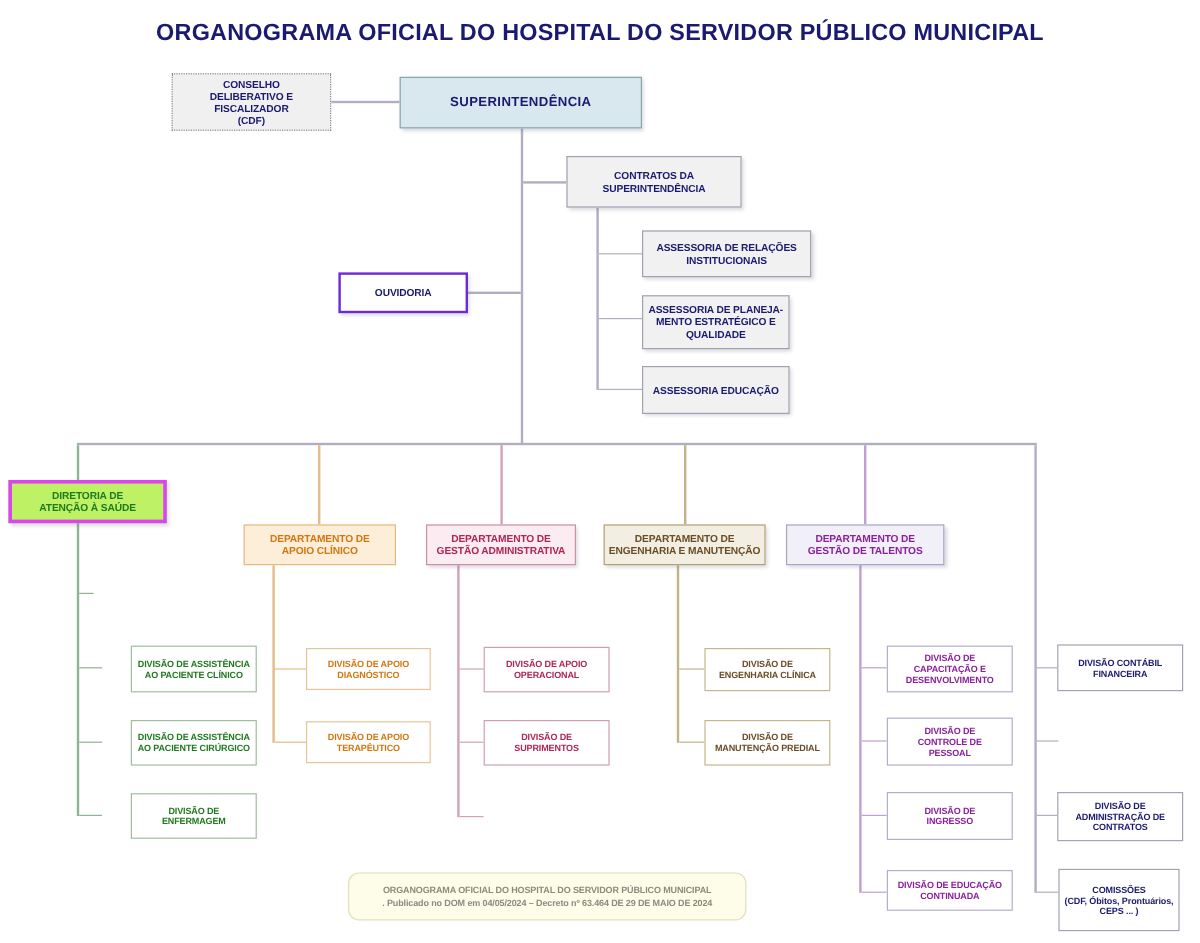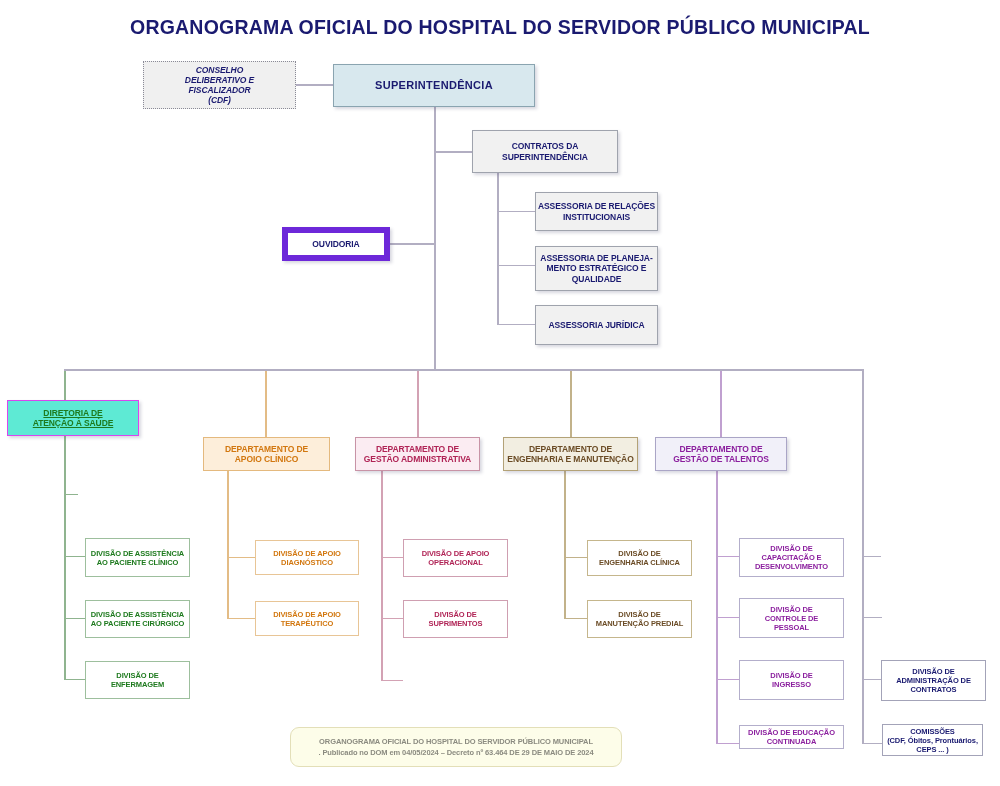--- a/index.html
+++ b/index.html
@@ -15,24 +15,24 @@
     position:absolute; box-sizing:border-box; padding:2px;
     display:flex; align-items:center; justify-content:center;
     text-align:center; white-space:pre-line;
     font-weight:bold; font-size:8.5px; line-height:1.2; letter-spacing:-0.1px;
   }
   .sm { font-size:7.5px; }
   .shadow { box-shadow:2px 2px 3px rgba(100,100,130,0.25); }
   .dotted     { background:#f0f0f0; border:1px dotted #8a8a96; color:#1a1a70; }
   .blue       { background:#d8e8ee; border:1px solid #8aa4b0; color:#1a1a70; font-size:11px; letter-spacing:0.3px; }
   .gray       { background:#f1f1f1; border:1px solid #9fa3ad; color:#1a1a70; }
-  .white-navy { background:#ffffff; border:6px solid #6d28d9; color:#1a1a70; }
-  .green-head { background:#5eead4; border:1px solid #d946ef; color:#1e7a1e;text-decoration:underline; }
+  .white-navy { background:#ffffff; border:2px solid #6d28d9; color:#1a1a70; }
+  .green-head { background:#bef264; border:3px solid #d946ef; color:#1e7a1e; }
   .green-sub  { background:#edf4ed; border:1px solid #85b385; color:#1e7a1e; }
-  .green-div  { background:#ffffff; border:1px solid #9dbf9d; color:#1e7a1e; }
+  .green-div  { background:#ffffff; border:1px solid #9dbf9d; color:#1e7a1e;margin-left:24px; }
   .orange-head{ background:#fdeeda; border:1px solid #e4b97e; color:#d2770f; }
   .orange-div { background:#ffffff; border:1px solid #e8c596; color:#d2770f; }
   .pink-head  { background:#fbecf2; border:1px solid #c893a6; color:#b02456; }
   .pink-div   { background:#ffffff; border:1px solid #cf9fb1; color:#b02456; }
   .tan-head   { background:#f2eee1; border:1px solid #b3a277; color:#6b4c26; }
   .tan-div    { background:#ffffff; border:1px solid #c5b68c; color:#6b4c26; }
   .purple-head{ background:#f1f0f9; border:1px solid #aaa5c6; color:#8b1f9e; }
   .purple-div { background:#ffffff; border:1px solid #b3aecb; color:#8b1f9e; }
   .navy-div   { background:#ffffff; border:1px solid #a3a3b8; color:#1a1a70; }
   .line { position:absolute; }
@@ -89,33 +89,33 @@
   <div class="line lpurple" style="left:716px;top:471px;width:2px;height:273px;"></div>
   <div class="line lpurple" style="left:718px;top:556px;width:21px;height:1px;"></div>
   <div class="line lpurple" style="left:718px;top:617px;width:21px;height:1px;"></div>
   <div class="line lpurple" style="left:718px;top:679px;width:21px;height:1px;"></div>
   <div class="line lpurple" style="left:718px;top:743px;width:21px;height:1px;"></div>
   <div class="line lgray" style="left:864px;top:556px;width:17px;height:1px;"></div>
   <div class="line lgray" style="left:864px;top:617px;width:18px;height:1px;"></div>
   <div class="line lgray" style="left:864px;top:679px;width:17px;height:1px;"></div>
   <div class="line lgray" style="left:864px;top:743px;width:18px;height:1px;"></div>
 
-  <div class="node dotted" style="left:143px;top:61px;width:153px;height:48px;font-style:italic;">CONSELHO
+  <div class="node dotted" style="left:143px;top:61px;width:133px;height:48px;">CONSELHO
 DELIBERATIVO E
 FISCALIZADOR
 (CDF)</div>
   <div class="node blue shadow" style="left:333px;top:64px;width:202px;height:43px;">SUPERINTENDÊNCIA</div>
   <div class="node gray shadow" style="left:472px;top:130px;width:146px;height:43px;">CONTRATOS DA
 SUPERINTENDÊNCIA</div>
-  <div class="node gray shadow" style="left:535px;top:192px;width:123px;height:39px;">ASSESSORIA DE RELAÇÕES
+  <div class="node gray shadow" style="left:535px;top:192px;width:141px;height:39px;">ASSESSORIA DE RELAÇÕES
 INSTITUCIONAIS</div>
   <div class="node gray shadow" style="left:535px;top:246px;width:123px;height:45px;">ASSESSORIA DE PLANEJA-
 MENTO ESTRATÉGICO E
 QUALIDADE</div>
-  <div class="node gray shadow" style="left:535px;top:305px;width:123px;height:40px;">ASSESSORIA JURÍDICA</div>
+  <div class="node gray shadow" style="left:535px;top:305px;width:123px;height:40px;">ASSESSORIA EDUCAÇÃO</div>
   <div class="node white-navy shadow" style="left:282px;top:227px;width:108px;height:34px;">OUVIDORIA</div>
 
   <div class="node green-head shadow" style="left:7px;top:400px;width:132px;height:36px;">DIRETORIA DE
 ATENÇÃO À SAÚDE</div>
   <div class="node green-div sm" style="left:85px;top:538px;width:105px;height:39px;">DIVISÃO DE ASSISTÊNCIA
 AO PACIENTE CLÍNICO</div>
   <div class="node green-div sm" style="left:85px;top:600px;width:105px;height:38px;">DIVISÃO DE ASSISTÊNCIA
 AO PACIENTE CIRÚRGICO</div>
   <div class="node green-div sm" style="left:85px;top:661px;width:105px;height:38px;">DIVISÃO DE
 ENFERMAGEM</div>
@@ -144,27 +144,29 @@
   <div class="node purple-head shadow" style="left:655px;top:437px;width:132px;height:34px;">DEPARTAMENTO DE
 GESTÃO DE TALENTOS</div>
   <div class="node purple-div sm" style="left:739px;top:538px;width:105px;height:39px;">DIVISÃO DE
 CAPACITAÇÃO E
 DESENVOLVIMENTO</div>
   <div class="node purple-div sm" style="left:739px;top:598px;width:105px;height:40px;">DIVISÃO DE
 CONTROLE DE
 PESSOAL</div>
   <div class="node purple-div sm" style="left:739px;top:660px;width:105px;height:40px;">DIVISÃO DE
 INGRESSO</div>
-  <div class="node purple-div sm" style="left:739px;top:725px;width:105px;height:24px;">DIVISÃO DE EDUCAÇÃO
+  <div class="node purple-div sm" style="left:739px;top:725px;width:105px;height:34px;">DIVISÃO DE EDUCAÇÃO
 CONTINUADA</div>
 
+  <div class="node navy-div sm" style="left:881px;top:537px;width:105px;height:39px;">DIVISÃO CONTÁBIL
+FINANCEIRA</div>
   <div class="node navy-div sm" style="left:881px;top:660px;width:105px;height:41px;">DIVISÃO DE
 ADMINISTRAÇÃO DE
 CONTRATOS</div>
-  <div class="node navy-div sm" style="left:882px;top:724px;width:101px;height:32px;">COMISSÕES
+  <div class="node navy-div sm" style="left:882px;top:724px;width:101px;height:52px;">COMISSÕES
 (CDF, Óbitos, Prontuários,
 CEPS ... )</div>
 
   <div id="footer">
     <div>ORGANOGRAMA OFICIAL DO HOSPITAL DO SERVIDOR PÚBLICO MUNICIPAL</div>
     <div>. Publicado no DOM em 04/05/2024 – Decreto nº 63.464 DE 29 DE MAIO DE 2024</div>
   </div>
 
 </div>
 

